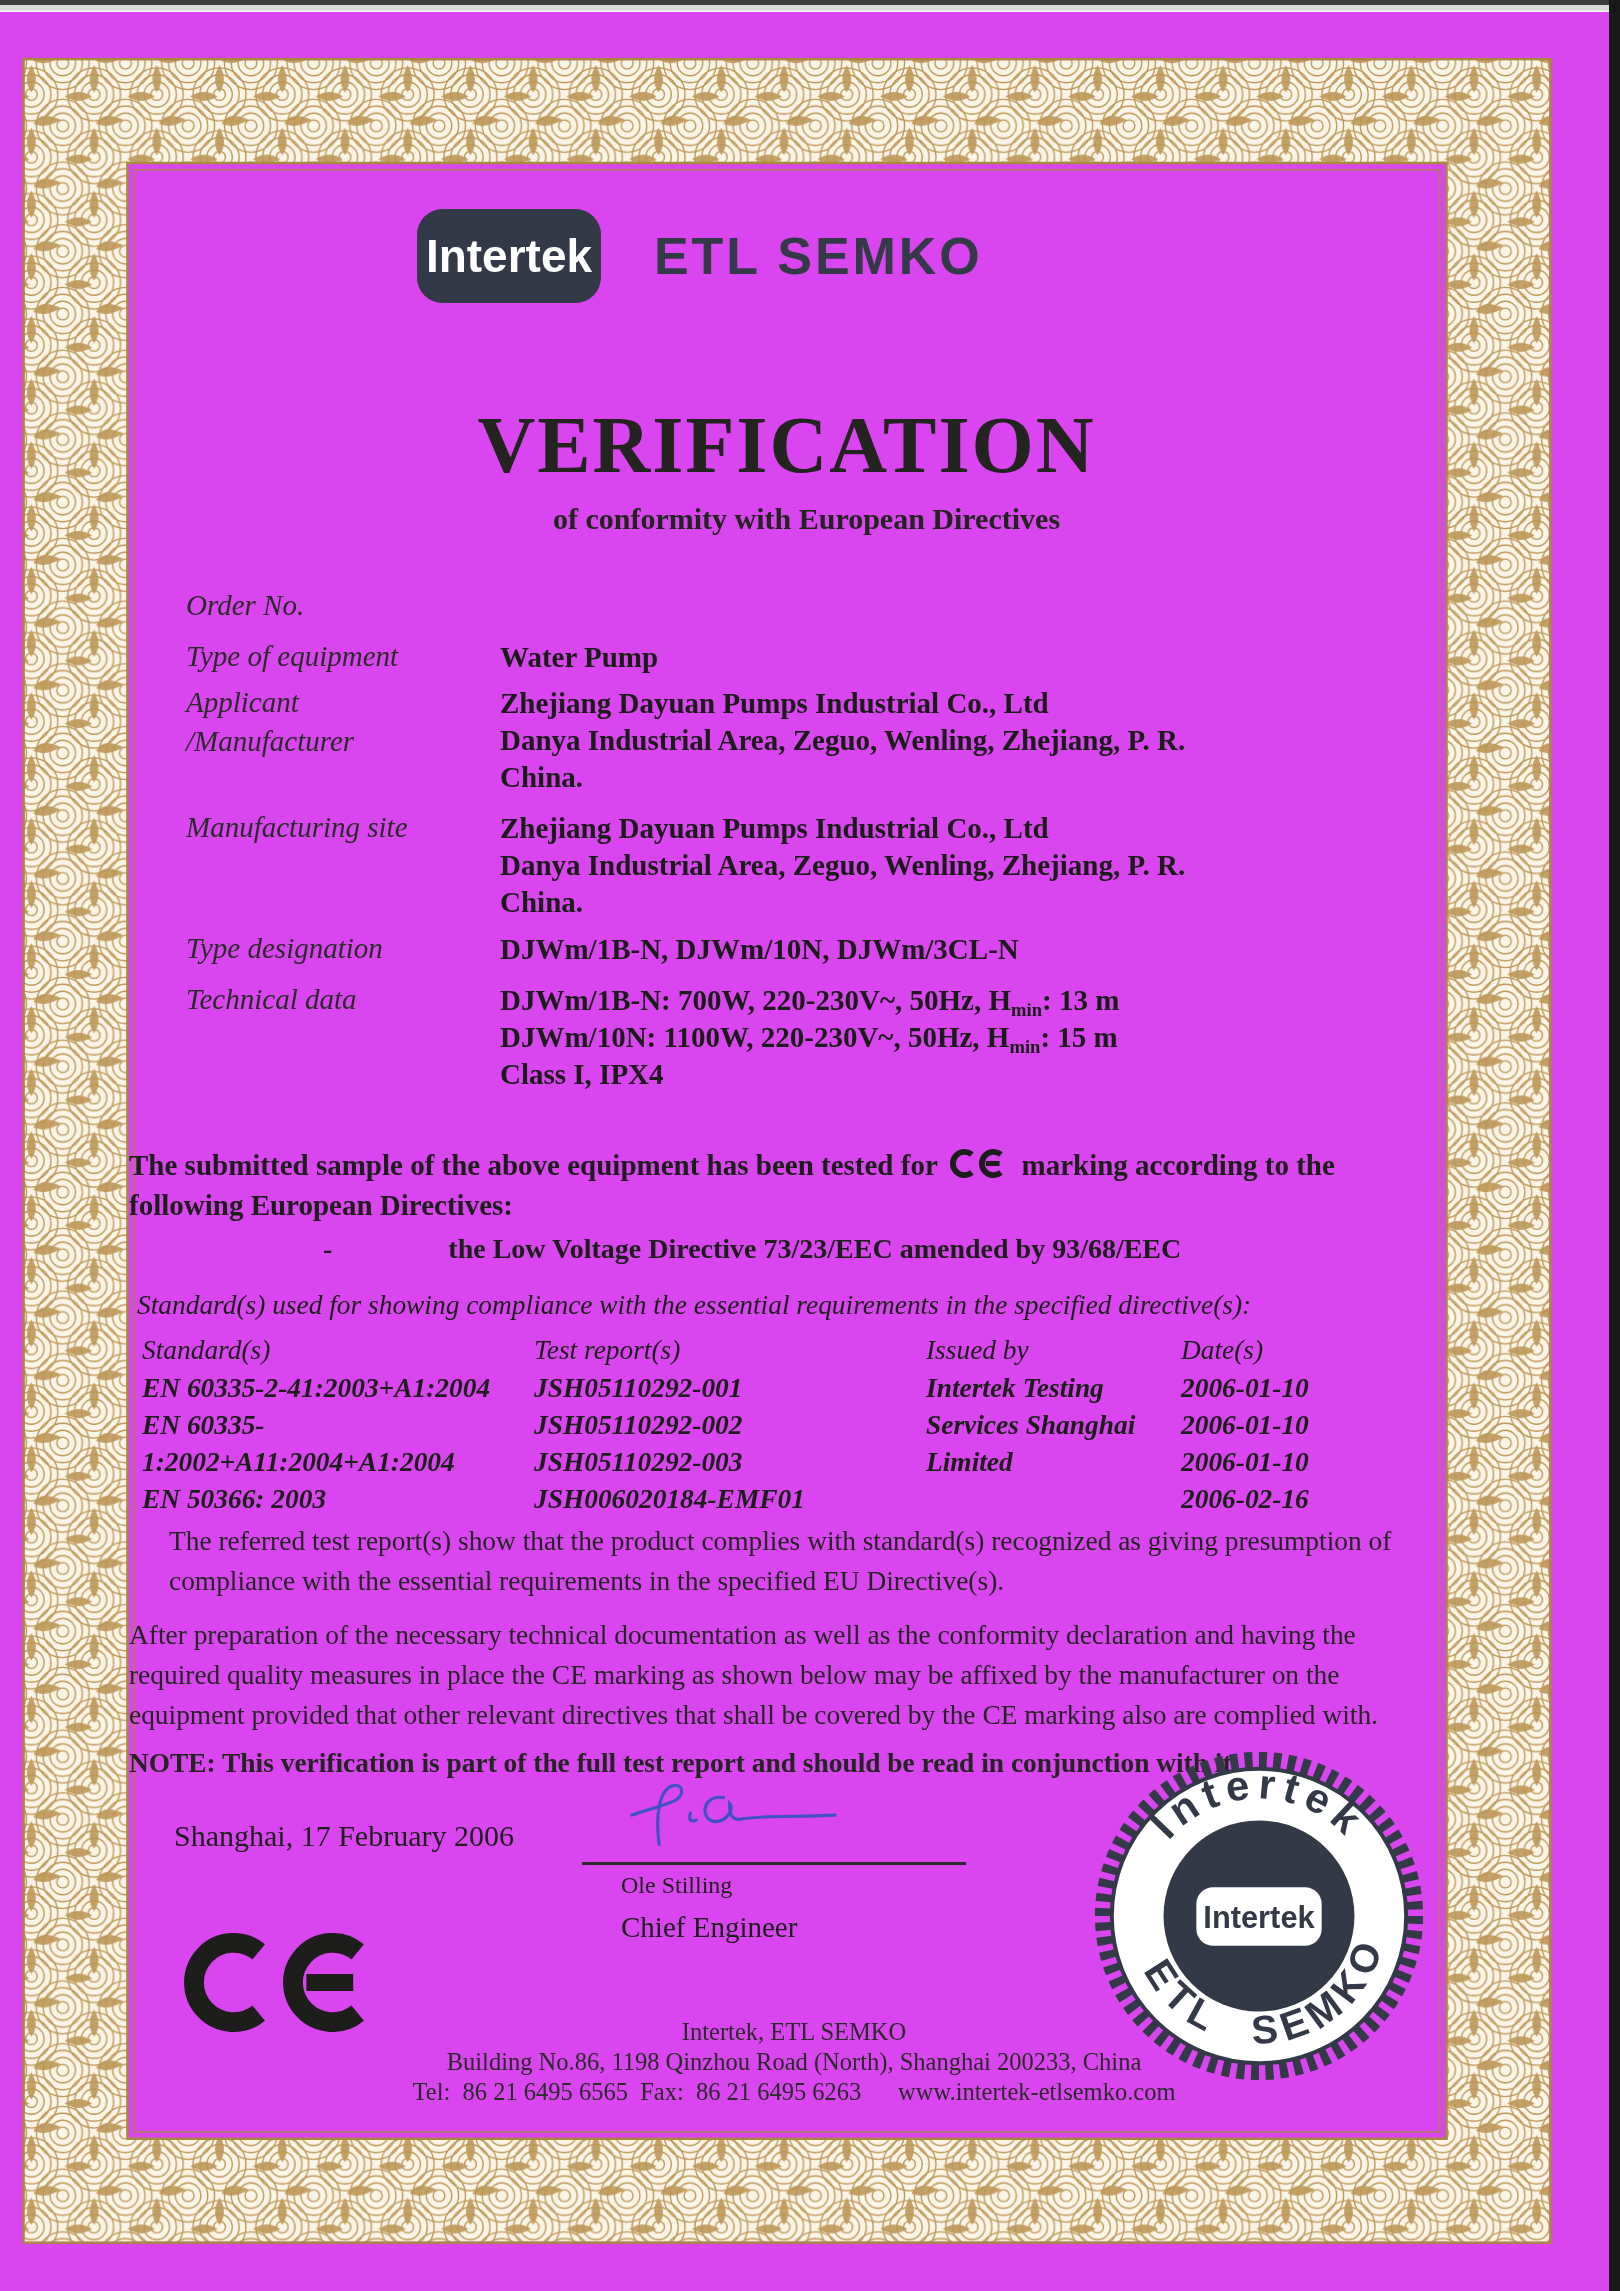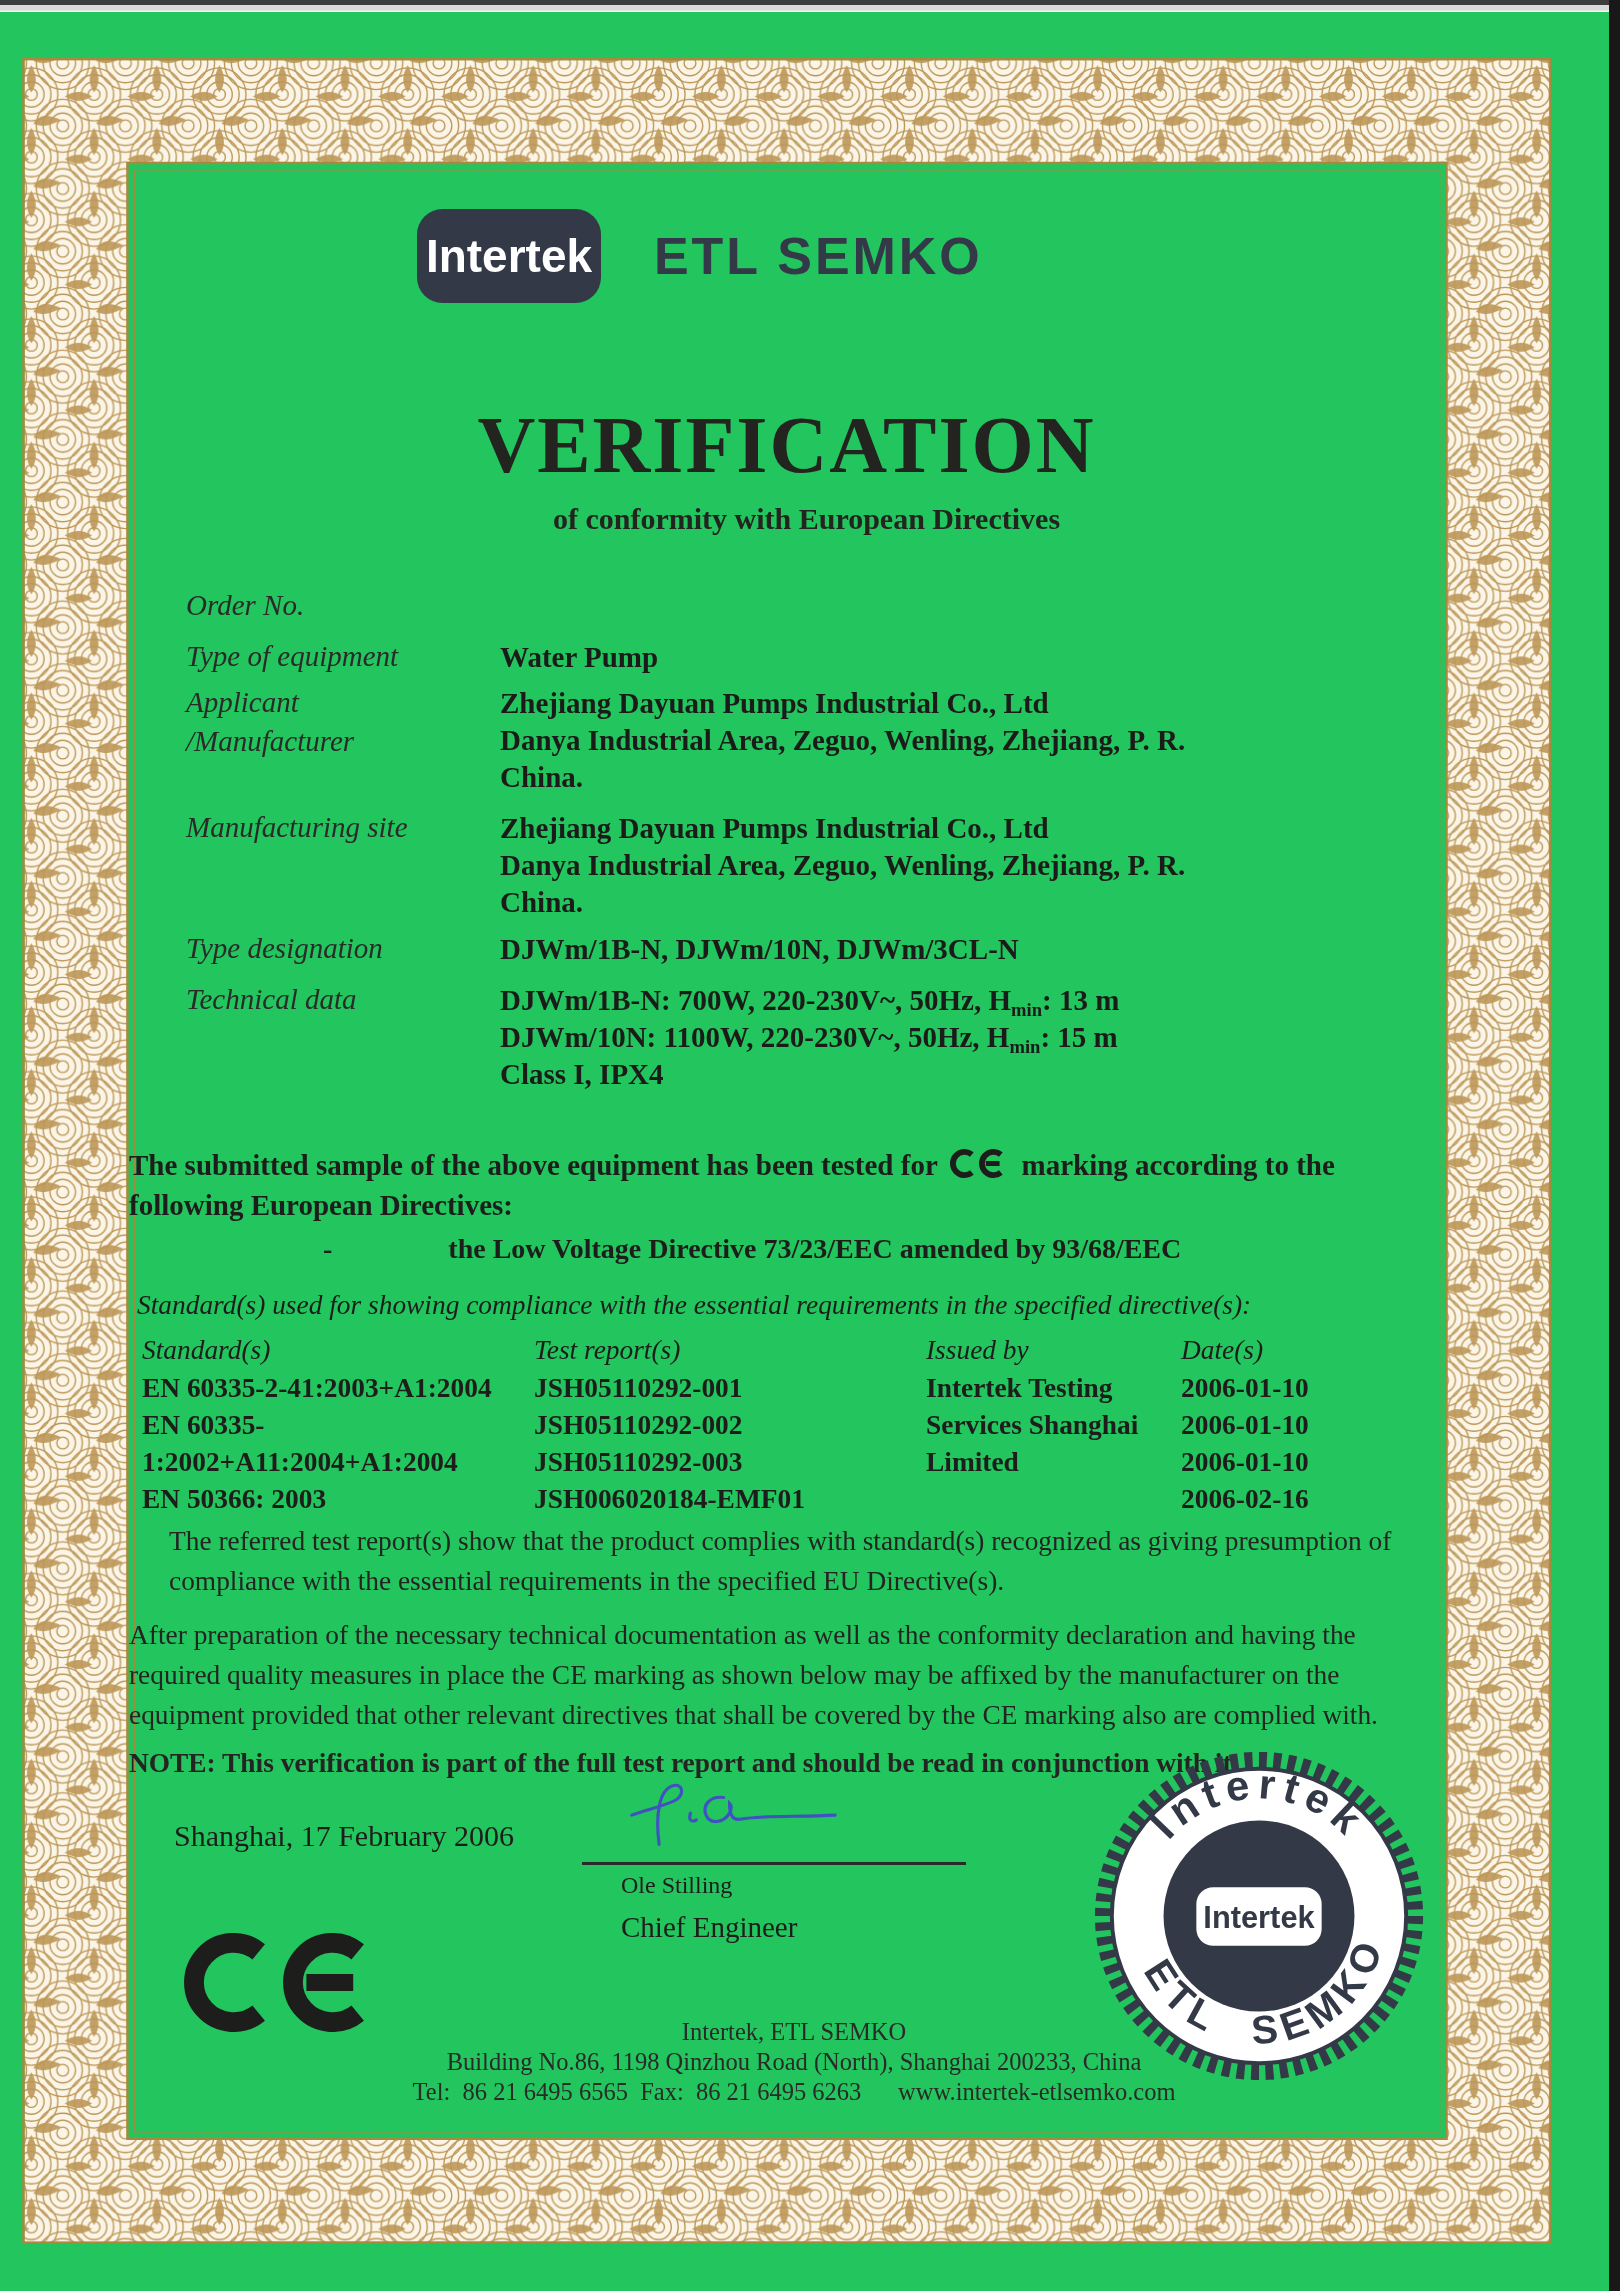--- a/index.html
+++ b/index.html
@@ -1,17 +1,17 @@
 <!DOCTYPE html>
 <html><head>
 <meta charset="utf-8">
 <style>
   html,body{margin:0;padding:0;background:#e8e8e8;}
   .page{
-    position:relative;width:1620px;height:2292px;background:#22c55e;
+    position:relative;width:1620px;height:2292px;background:#d946ef;
     font-family:"Liberation Serif", serif;color:#1d1d1b;overflow:hidden;
   }
   
   .scan-top{position:absolute;left:0;top:0;width:100%;height:11.8px;
     background:linear-gradient(#3c3c3c 0 45%, #d9d9d9 45% 80%, #ffffff 100%);}
   .scan-right{position:absolute;right:0;top:0;width:10.8px;height:100%;background:#181818;}
   .scan-smudge{position:absolute;left:56px;top:186px;width:13.7px;height:57px;background:#a7abb2;border-radius:5.9px;opacity:.8;}
   
   .frame{position:absolute;left:0;top:0;width:1620px;height:2292px;}
   
@@ -30,21 +30,21 @@
   .val{position:absolute;left:500px;width:833px;font-weight:bold;font-size:29px;line-height:37px;color:#1b1b19;}
   sub.tsub{font-size:18.6px;font-weight:bold;vertical-align:-5.9px;line-height:0;}
   
   .intro{position:absolute;left:129px;top:1145px;width:1304px;font-weight:bold;font-size:29px;line-height:40px;}
   .ce-inline{display:inline-block;height:29px;vertical-align:-2.9px;margin:0 3.9px;}
   .directive{position:absolute;left:323px;top:1233px;width:1078px;font-weight:bold;font-size:28px;display:flex;}
   .directive .dash{margin-right:116px;}
   .std-intro{position:absolute;left:137px;top:1290px;width:1304px;font-style:italic;font-size:27.4px;}
   .std-table{position:absolute;left:142px;top:1331px;width:1284px;display:grid;
     grid-template-columns:392px 392px 255px auto;}
-  .std-col div{line-height:37px;white-space:nowrap;}
+  .std-col div{line-height:37px;white-space:nowrap;font-style:italic;}
   .std-head{font-style:italic;font-size:27.4px;line-height:39px;}
   .std-col{font-weight:bold;font-size:27.4px;}
   
   .para{position:absolute;left:129px;width:1308px;font-size:27.4px;line-height:40px;color:#242422;}
   .p-referred{top:1521px;margin-left:40px;}
   .p-after{top:1615px;}
   .p-note{top:1743px;font-weight:bold;}
   
   .place-date{position:absolute;left:174px;top:1819px;font-size:30px;}
   .sig-line{position:absolute;left:582px;top:1862px;width:384px;height:2.9px;background:#2a2a2a;}

